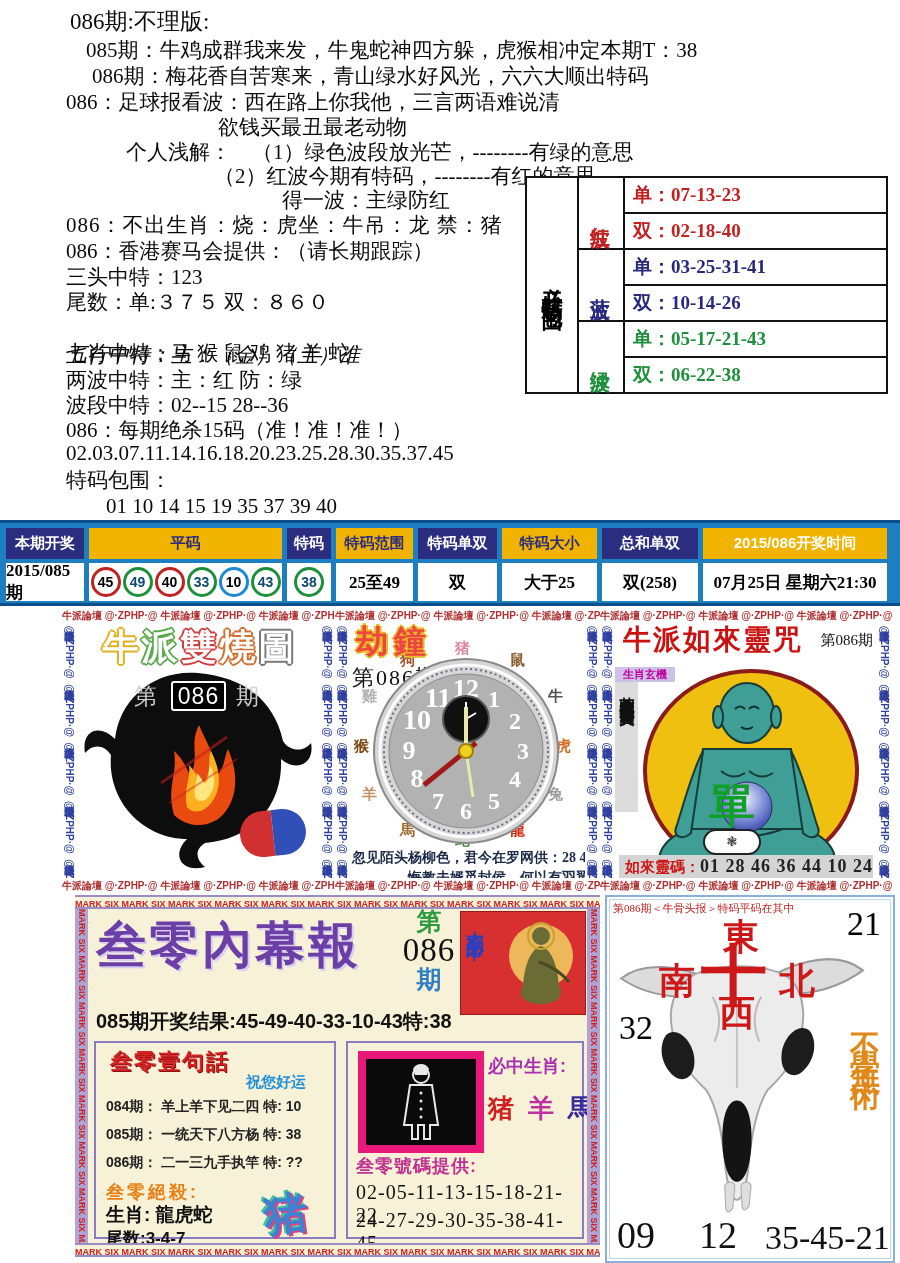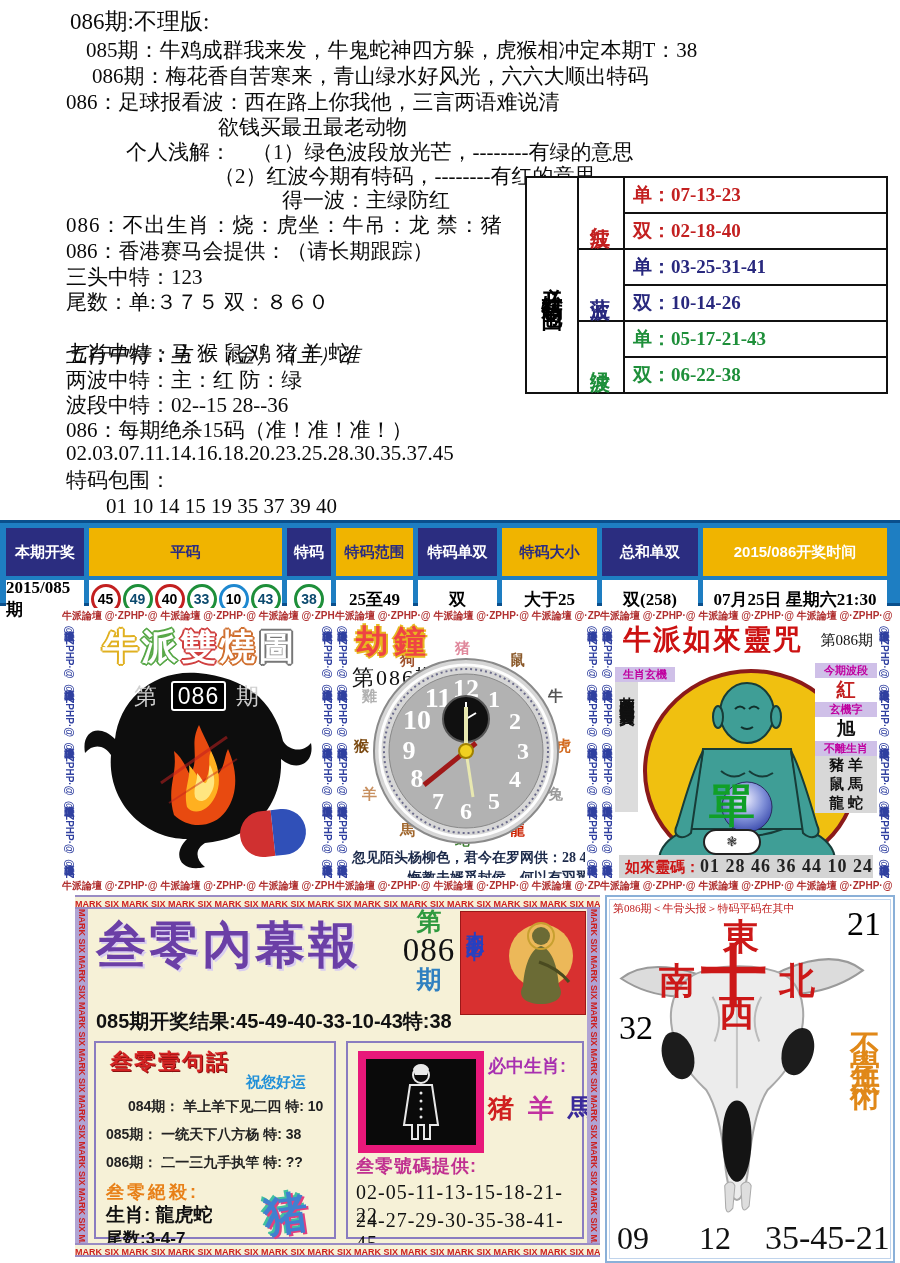--- a/index.html
+++ b/index.html
@@ -43,21 +43,21 @@
   .g-vals{flex:1;}
   .g-val{height:34px;line-height:34px;padding-left:8px;font-size:19px;font-weight:bold;}
   .g-val:first-child{border-bottom:2px solid #111;}
   .red{color:#c32020;} .blue{color:#28287e;} .green{color:#1e8f3a;}
 
   
   .banner{position:absolute;left:0;top:520px;width:900px;height:86px;background:#1e7ec2;
           border-top:3px solid #0a4f8c;border-bottom:3px solid #0a4f8c;box-sizing:border-box;padding:5px 6px;
           font-family:"Liberation Sans","DejaVu Sans",sans-serif;}
   .b-row{display:flex;gap:5px;}
-  .bh{height:48px;display:flex;align-items:center;justify-content:center;font-size:15px;font-weight:bold;}
+  .bh{height:31px;display:flex;align-items:center;justify-content:center;font-size:15px;font-weight:bold;}
   .bv{height:38px;margin-top:4px;background:#fff;display:flex;align-items:center;justify-content:center;
       font-size:17px;font-weight:bold;color:#000;font-family:"Liberation Serif","DejaVu Serif",serif;}
   .bh-navy{background:#2b2d80;color:#fff;}
   .bh-gold{background:#f0b400;color:#2b2d80;font-family:Liberation Serif, serif;}
   .bh-gold-w{background:#f0b400;color:#fff;}
   .w1{width:78px;}.w2{width:193px;}.w3{width:44px;}.w4{width:77px;}.w5{width:79px;}.w6{width:95px;}.w7{width:96px;}.w8{width:184px;}
   .balls{display:flex;gap:2px;align-items:center;justify-content:center;}
   .ball{width:24px;height:24px;border-radius:50%;background:#fff;border:3px solid #888;display:flex;align-items:center;justify-content:center;
         font-size:14px;font-weight:bold;font-family:"Liberation Sans","DejaVu Sans",sans-serif;color:#000;}
   .ball.red{border-color:#c32020;color:#000;}
@@ -152,21 +152,21 @@
   .p4-mustwin{position:absolute;left:3px;top:4px;writing-mode:vertical-rl;text-orientation:upright;
               font:bold 18px/22px "Liberation Sans","DejaVu Sans",sans-serif;color:#2840c0;letter-spacing:4px;}
   .p4-result{position:absolute;left:8px;top:100px;font:bold 20px/24px "Liberation Sans","DejaVu Sans",sans-serif;color:#111;}
   .p4-box{position:absolute;border:2px solid #8a7cc0;box-sizing:border-box;}
   .p4-lbox{left:6px;top:132px;width:242px;height:198px;}
   .p4-rbox{left:258px;top:132px;width:238px;height:198px;}
   .p4-sent{position:absolute;left:14px;top:6px;font:bold 22px/26px "Liberation Sans","DejaVu Sans",sans-serif;color:#d42222;
            letter-spacing:2px;text-shadow:1px 1px 0 #8a1010;}
   .p4-wish{position:absolute;left:150px;top:30px;font:bold 15px/18px "Liberation Sans","DejaVu Sans",sans-serif;color:#2090d8;}
   .p4-hline{position:absolute;left:10px;font:bold 14px/18px "Liberation Sans","DejaVu Sans",sans-serif;color:#222;white-space:nowrap;}
-  .p4-h1{top:54px;margin-left:22px;} .p4-h2{top:82px;} .p4-h3{top:110px;}
+  .p4-h1{top:54px;} .p4-h2{top:82px;} .p4-h3{top:110px;}
   .p4-kill{position:absolute;left:10px;top:138px;font:bold 18px/22px "Liberation Sans","DejaVu Sans",sans-serif;color:#e88018;letter-spacing:3px;}
   .p4-kzo{position:absolute;left:10px;top:160px;font:bold 19px/24px "Liberation Sans","DejaVu Sans",sans-serif;color:#111;}
   .p4-ktail{position:absolute;left:10px;top:186px;font:bold 17px/20px "Liberation Sans","DejaVu Sans",sans-serif;color:#111;}
   .p4-deco{position:absolute;left:168px;top:142px;font-size:44px;font-weight:bold;color:#4080d0;transform:rotate(-8deg);
            text-shadow:2px 2px 0 #e04080,-2px -2px 0 #40c0a0;}
   .p4-frame{position:absolute;left:10px;top:8px;width:110px;height:86px;border:8px solid #e8187a;background:#0a0a0a;box-sizing:content-box;}
   .p4-zlabel{position:absolute;left:140px;top:12px;font:bold 18px/22px "Liberation Sans","DejaVu Sans",sans-serif;color:#a830b0;}
   .p4-animals{position:absolute;left:140px;top:48px;font-size:26px;font-weight:bold;letter-spacing:2px;display:flex;gap:12px;}
   .p4-clabel{position:absolute;left:8px;top:112px;font:bold 18px/22px "Liberation Sans","DejaVu Sans",sans-serif;color:#c03090;letter-spacing:1px;}
   .p4-c1{position:absolute;left:8px;top:138px;font-size:20px;color:#111;letter-spacing:1px;}
@@ -180,21 +180,21 @@
   .p5-note{position:absolute;left:6px;top:4px;font-size:11px;font-weight:normal;color:#c02020;white-space:nowrap;}
   .p5-n21{position:absolute;right:12px;top:8px;font-size:34px;}
   .p5-n32{position:absolute;left:12px;top:112px;font-size:34px;}
   .p5-e{position:absolute;left:116px;top:16px;font-size:36px;font-weight:bold;color:#cc1818;}
   .p5-s{position:absolute;left:52px;top:60px;font-size:36px;font-weight:bold;color:#cc1818;}
   .p5-x{position:absolute;left:94px;top:34px;font-size:66px;font-weight:bold;color:#cc1818;}
   .p5-n{position:absolute;left:172px;top:60px;font-size:36px;font-weight:bold;color:#cc1818;}
   .p5-w{position:absolute;left:112px;top:92px;font-size:36px;font-weight:bold;color:#cc1818;}
   .p5-idiom{position:absolute;right:8px;top:112px;writing-mode:vertical-rl;text-orientation:upright;
             font-size:30px;font-weight:bold;color:#e08818;letter-spacing:16px;height:250px;}
-  .p5-b{position:absolute;bottom:4px;font-size:32px;color:#111;}
+  .p5-b{position:absolute;bottom:4px;font-size:38px;color:#111;}
   .p5-b1{left:10px;} .p5-b2{left:92px;} .p5-b3{left:158px;font-size:34px;}
 </style>
 </head>
 <body>
 
 <div>
   <div class="tl tl0">086期:不理版:</div>
   <div class="tl tl1">085期：牛鸡成群我来发，牛鬼蛇神四方躲，虎猴相冲定本期T：38</div>
   <div class="tl tl2">086期：梅花香自苦寒来，青山绿水好风光，六六大顺出特码</div>
   <div class="tl tl3">086：足球报看波：西在路上你我他，三言两语难说清</div>
@@ -394,32 +394,20 @@
       <path d="M94,30 q5,-5 10,0 M108,30 q5,-5 10,0" stroke="#10302c" stroke-width="2" fill="none"></path>
       <path d="M100,48 q6,4 12,0" stroke="#10302c" stroke-width="2" fill="none"></path>
       <path d="M80,92 q12,10 24,2 M108,92 q12,10 24,2" stroke="#173c38" stroke-width="2" fill="none"></path>
       <circle cx="106" cy="128" r="25" fill="url(#orb)" stroke="#2a2a60" stroke-width="1"></circle>
       <path d="M70,150 q36,14 72,0" stroke="#173c38" stroke-width="2" fill="none"></path>
     </svg>
     <div class="p3-leftblock">
       <div class="p3-label">生肖玄機</div>
       <div class="p3-vtext">芝麻開花節節高滿地黃金是寶貝</div>
     </div>
-    <div class="p3-rightblock">
-      <div class="p3-label">今期波段</div>
-      <div class="p3-val red">紅</div>
-      <div class="p3-label">玄機字</div>
-      <div class="p3-val" style="color:#111;">旭</div>
-      <div class="p3-label">不離生肖</div>
-      <div class="p3-animals">
-        <div>豬 羊</div>
-        <div>鼠 馬</div>
-        <div>龍 蛇</div>
-      </div>
-    </div>
     <div class="p3-dan">單</div>
     <div class="p3-pill">❃</div>
     <div class="p3-codes">
       <span class="lab">如來靈碼：</span><span class="val">01 28 46 36 44 10 24</span>
     </div>
   </div>
 </div>
 
 <div class="p4">
   <div class="ms-h ms-top">MARK SIX   MARK SIX   MARK SIX   MARK SIX   MARK SIX   MARK SIX   MARK SIX   MARK SIX   MARK SIX   MARK SIX   MARK SIX   MARK SIX   MARK SIX   MARK SIX   </div>

